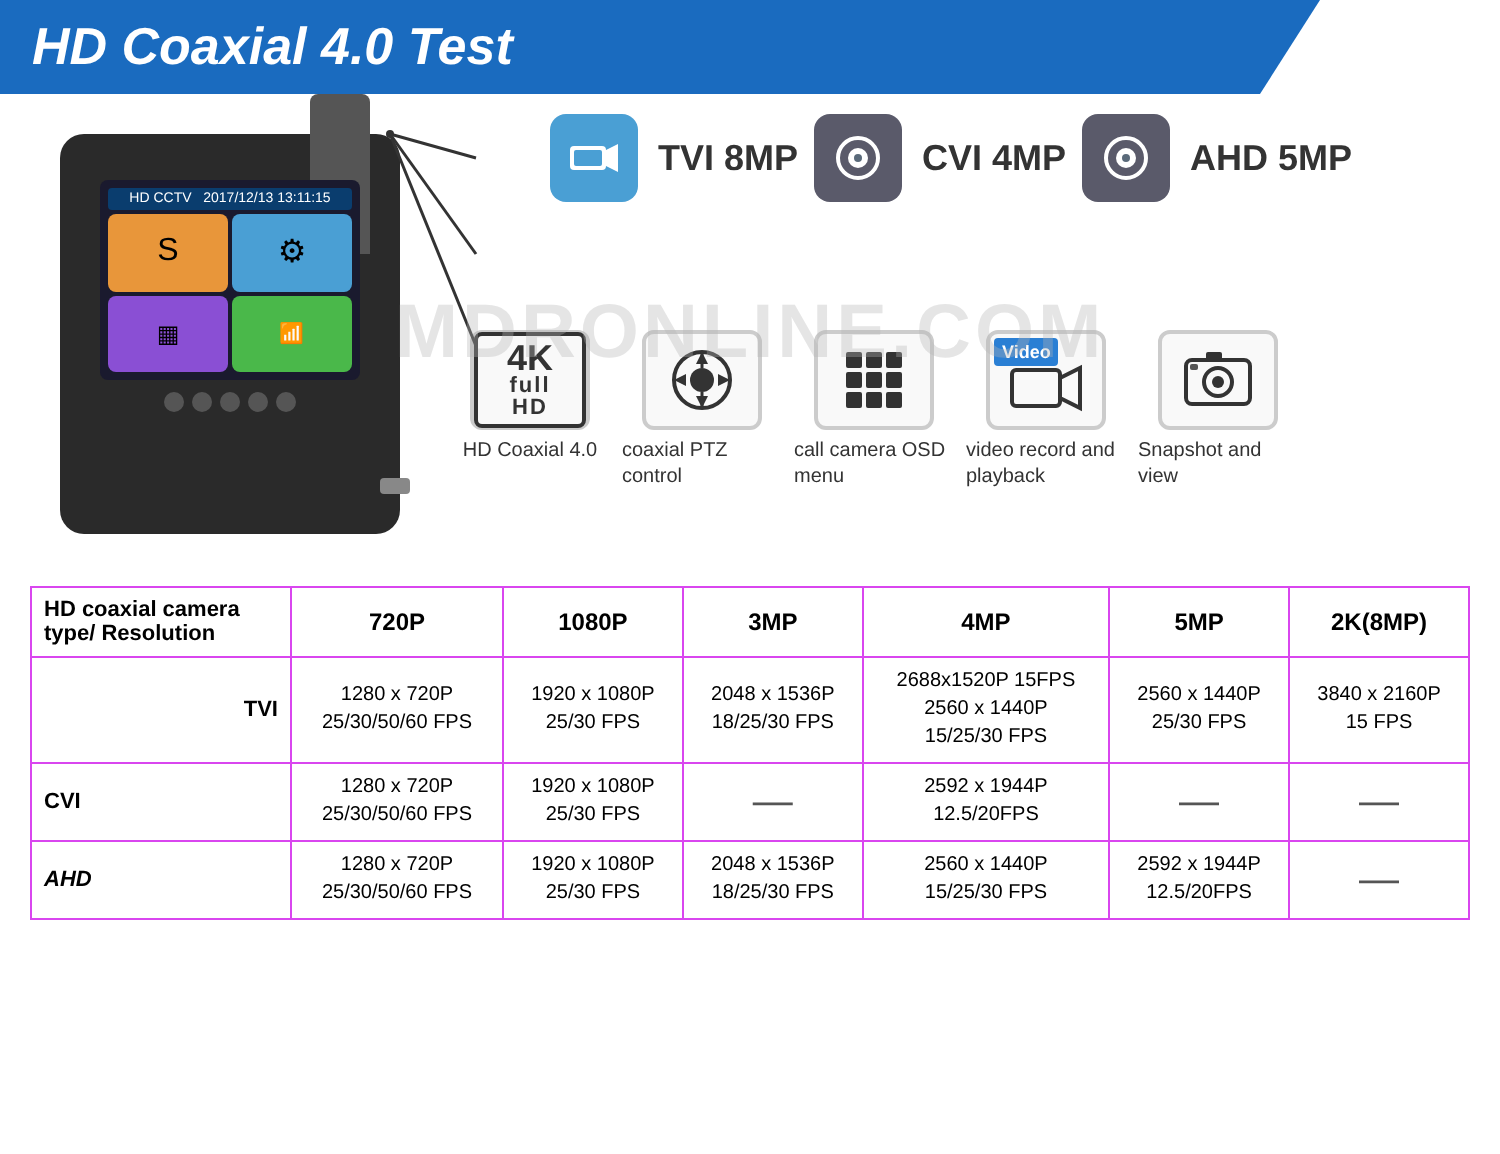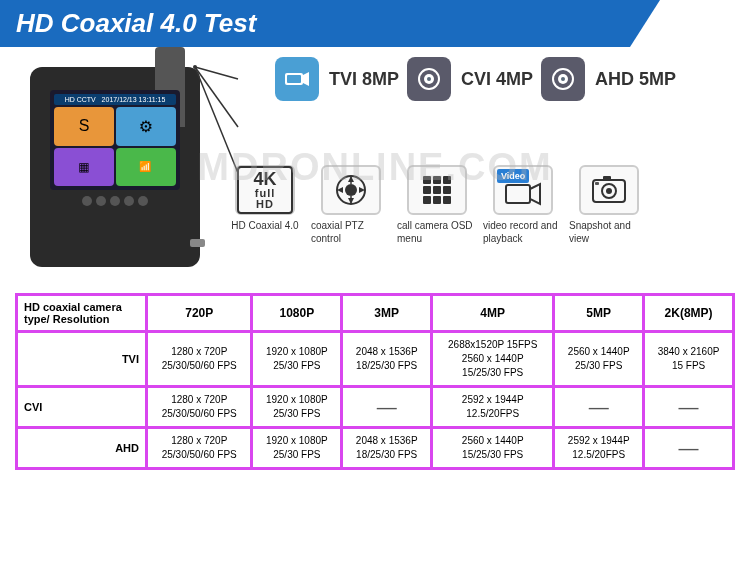--- a/index.html
+++ b/index.html
@@ -236,21 +236,21 @@
       padding: 6px 15px 10px 15px;
     }
 
     table {
       width: 100%;
       border-collapse: collapse;
       font-size: 11px;
     }
 
     table td, table th {
-      border: 3px solid #d946ef;
+      border: 1px solid #d946ef;
       padding: 5px 6px;
       text-align: center;
       vertical-align: middle;
     }
 
     table td:first-child {
       text-align: left;
       font-size: 11px;
     }
 
@@ -511,21 +511,21 @@
         <td class="row-header" style="text-align:left;">CVI</td>
         <td class="small-text">1280 x 720P<br>25/30/50/60 FPS</td>
         <td class="small-text">1920 x 1080P<br>25/30 FPS</td>
         <td class="dash-cell">—</td>
         <td class="small-text">2592 x 1944P<br>12.5/20FPS</td>
         <td class="dash-cell">—</td>
         <td class="dash-cell">—</td>
       </tr>
 
       <tr>
-        <td class="row-header" style="text-align:right;">AHD</td>
+        <td class="row-header" style="text-align:left;font-style:italic;">AHD</td>
         <td class="small-text">1280 x 720P<br>25/30/50/60 FPS</td>
         <td class="small-text">1920 x 1080P<br>25/30 FPS</td>
         <td class="small-text">2048 x 1536P<br>18/25/30 FPS</td>
         <td class="small-text">2560 x 1440P<br>15/25/30 FPS</td>
         <td class="small-text">2592 x 1944P<br>12.5/20FPS</td>
         <td class="dash-cell">—</td>
       </tr>
     </tbody>
   </table>
 </div>

